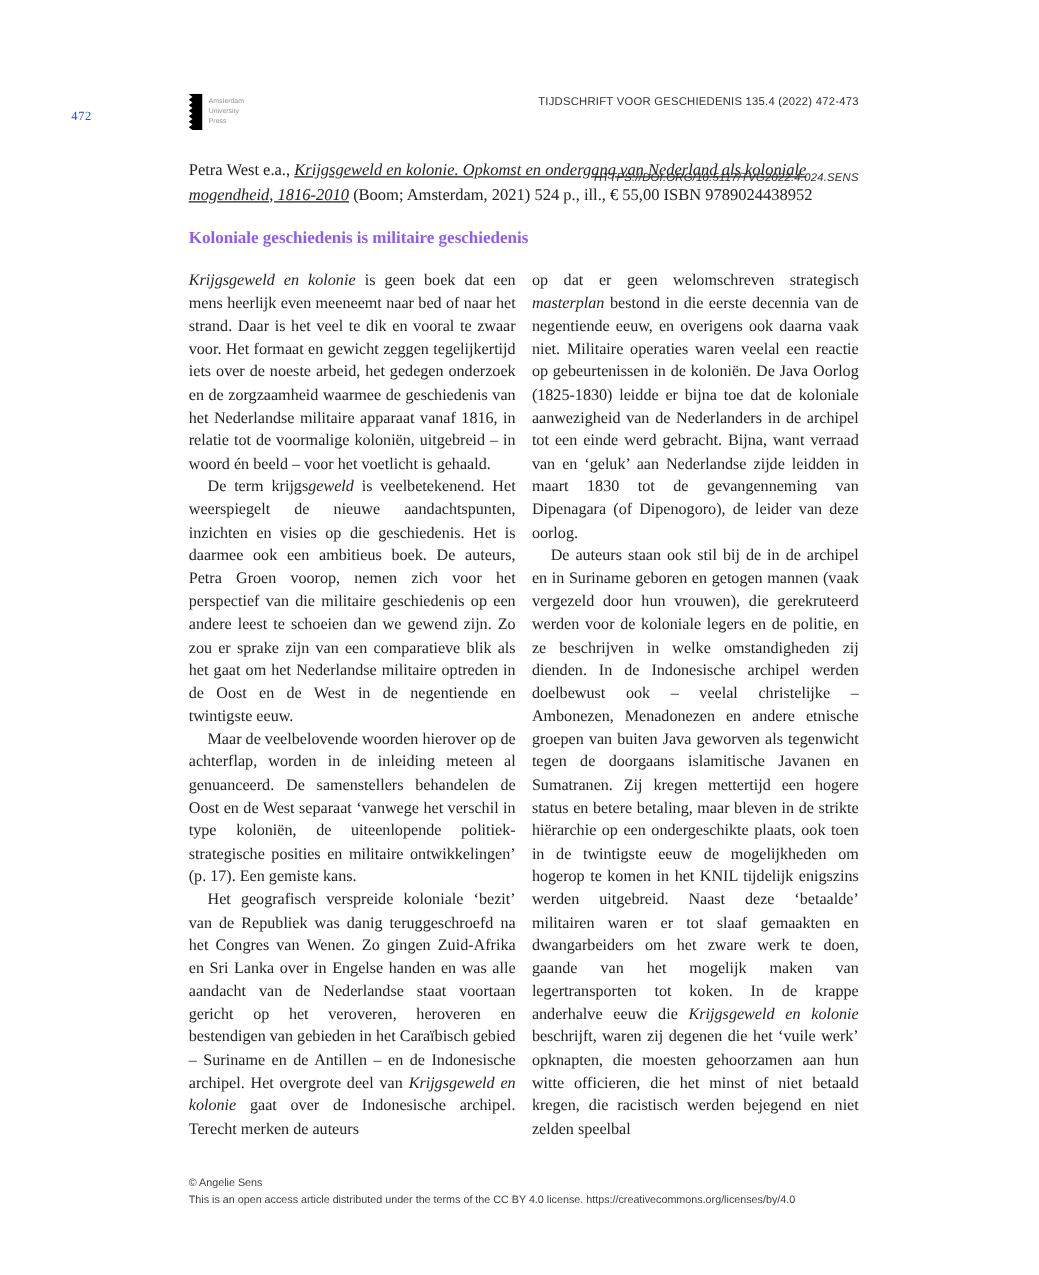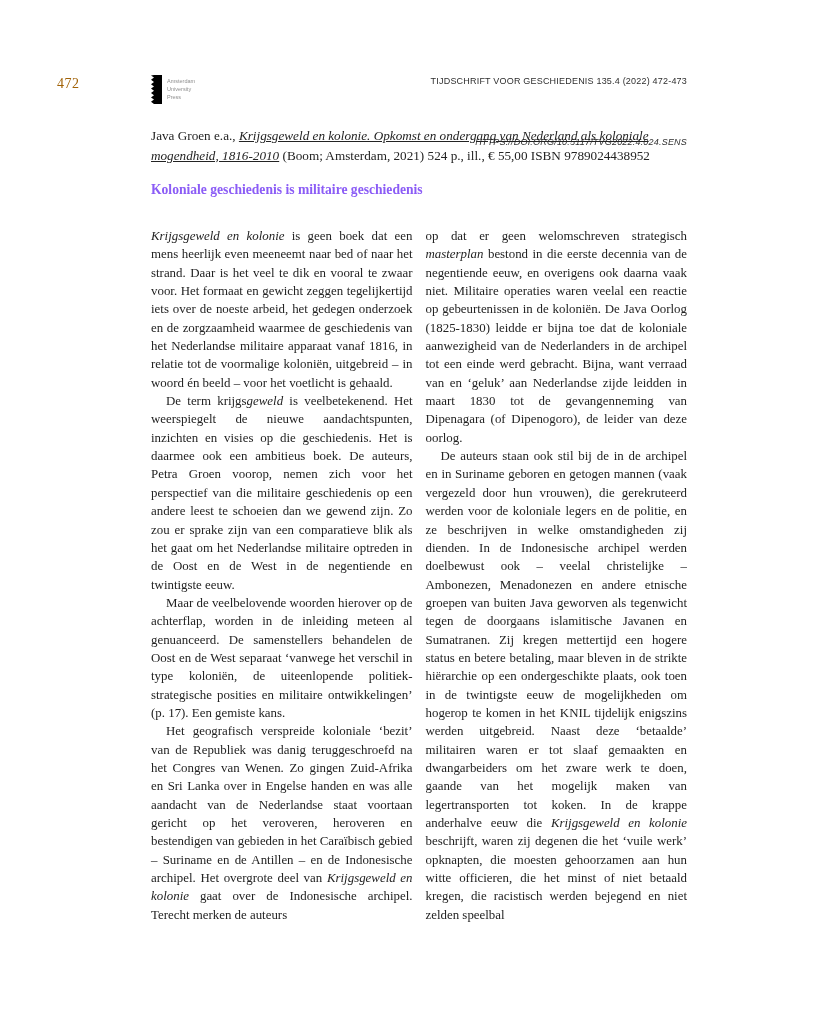--- a/index.html
+++ b/index.html
@@ -6,22 +6,22 @@
   html,body { background:#e9e9e9; }
   .page {
     position:relative;
     width:831px; height:1020px;
     background:#ffffff;
     font-family:"Liberation Serif","DejaVu Serif",serif;
     color:#232323;
     overflow:hidden;
   }
   .pagenum {
-    position:absolute; left:57px; top:76px;
-    font-size:14px; color:#a16207; letter-spacing:0.5px;
+    position:absolute; left:57px; top:88px;
+    font-size:10px; color:#1d4ed8; letter-spacing:0.5px;
   }
   .content { position:absolute; left:151px; top:0; width:536px; height:810px; }
 
   .header-row {
     position:absolute; top:75px; left:0; width:100%;
     display:flex; justify-content:space-between; align-items:flex-start;
   }
   .logo { display:flex; gap:5px; align-items:flex-start; }
   .logo-text {
     font-family:"Liberation Sans","DejaVu Sans",sans-serif;
@@ -40,21 +40,21 @@
   }
   .citation em { font-style:italic;text-decoration:underline; }
 
   .section-heading {
     position:absolute; top:182px; left:0;
     font-size:13.6px; font-weight:bold; color:#8b5cf6;
   }
 
   .columns {
     position:absolute; top:215px; left:0; width:100%;
-    display:flex; gap:13px;margin-top:12px;
+    display:flex; gap:13px;
   }
   .col { width:262px; }
   .para {
     font-size:12.9px; line-height:18.35px;
     text-align:justify; color:#232323;
   }
   .para.indent { text-indent:15px; }
   .para em { font-style:italic; }
 
   .footer {
@@ -84,32 +84,36 @@
           <span>University</span><br>
           <span>Press</span>
         </span>
       </div>
       <div class="journal-ref">
         <div>TIJDSCHRIFT VOOR GESCHIEDENIS 135.4 (2022) 472-473</div>
         <div class="doi">HTTPS://DOI.ORG/10.5117/TVG2022.4.024.SENS</div>
       </div>
     </div>
 
-    <p class="citation"><span>Java Groen e.a., </span><em>Krijgsgeweld en kolonie. Opkomst en ondergang van Nederland als koloniale mogendheid, 1816-2010</em><span> (Boom; Amsterdam, 2021) 524 p., ill., € 55,00 ISBN 9789024438952</span></p>
+    <p class="citation"><span>Petra West e.a., </span><em>Krijgsgeweld en kolonie. Opkomst en ondergang van Nederland als koloniale mogendheid, 1816-2010</em><span> (Boom; Amsterdam, 2021) 524 p., ill., € 55,00 ISBN 9789024438952</span></p>
 
     <h2 class="section-heading">Koloniale geschiedenis is militaire geschiedenis</h2>
 
     <div class="columns">
       <div class="col">
           <p class="para"><em>Krijgsgeweld en kolonie</em><span> is geen boek dat een mens heerlijk even meeneemt naar bed of naar het strand. Daar is het veel te dik en vooral te zwaar voor. Het formaat en gewicht zeggen tegelijkertijd iets over de noeste arbeid, het gedegen onderzoek en de zorgzaamheid waarmee de geschiedenis van het Nederlandse militaire apparaat vanaf 1816, in relatie tot de voormalige koloniën, uitgebreid – in woord én beeld – voor het voetlicht is gehaald.</span></p>
           <p class="para indent"><span>De term krijgs</span><em>geweld</em><span> is veelbetekenend. Het weerspiegelt de nieuwe aandachtspunten, inzichten en visies op die geschiedenis. Het is daarmee ook een ambitieus boek. De auteurs, Petra Groen voorop, nemen zich voor het perspectief van die militaire geschiedenis op een andere leest te schoeien dan we gewend zijn. Zo zou er sprake zijn van een comparatieve blik als het gaat om het Nederlandse militaire optreden in de Oost en de West in de negentiende en twintigste eeuw.</span></p>
           <p class="para indent"><span>Maar de veelbelovende woorden hierover op de achterflap, worden in de inleiding meteen al genuanceerd. De samenstellers behandelen de Oost en de West separaat ‘vanwege het verschil in type koloniën, de uiteenlopende politiek-strategische posities en militaire ontwikkelingen’ (p. 17). Een gemiste kans.</span></p>
           <p class="para indent"><span>Het geografisch verspreide koloniale ‘bezit’ van de Republiek was danig teruggeschroefd na het Congres van Wenen. Zo gingen Zuid-Afrika en Sri Lanka over in Engelse handen en was alle aandacht van de Nederlandse staat voortaan gericht op het veroveren, heroveren en bestendigen van gebieden in het Caraïbisch gebied – Suriname en de Antillen – en de Indonesische archipel. Het overgrote deel van </span><em>Krijgsgeweld en kolonie</em><span> gaat over de Indonesische archipel. Terecht merken de auteurs</span></p>
         </div>
       <div class="col">
           <p class="para"><span>op dat er geen welomschreven strategisch </span><em>masterplan</em><span> bestond in die eerste decennia van de negentiende eeuw, en overigens ook daarna vaak niet. Militaire operaties waren veelal een reactie op gebeurtenissen in de koloniën. De Java Oorlog (1825-1830) leidde er bijna toe dat de koloniale aanwezigheid van de Nederlanders in de archipel tot een einde werd gebracht. Bijna, want verraad van en ‘geluk’ aan Nederlandse zijde leidden in maart 1830 tot de gevangenneming van Dipenagara (of Dipenogoro), de leider van deze oorlog.</span></p>
           <p class="para indent"><span>De auteurs staan ook stil bij de in de archipel en in Suriname geboren en getogen mannen (vaak vergezeld door hun vrouwen), die gerekruteerd werden voor de koloniale legers en de politie, en ze beschrijven in welke omstandigheden zij dienden. In de Indonesische archipel werden doelbewust ook – veelal christelijke – Ambonezen, Menadonezen en andere etnische groepen van buiten Java geworven als tegenwicht tegen de doorgaans islamitische Javanen en Sumatranen. Zij kregen mettertijd een hogere status en betere betaling, maar bleven in de strikte hiërarchie op een ondergeschikte plaats, ook toen in de twintigste eeuw de mogelijkheden om hogerop te komen in het KNIL tijdelijk enigszins werden uitgebreid. Naast deze ‘betaalde’ militairen waren er tot slaaf gemaakten en dwangarbeiders om het zware werk te doen, gaande van het mogelijk maken van legertransporten tot koken. In de krappe anderhalve eeuw die </span><em>Krijgsgeweld en kolonie</em><span> beschrijft, waren zij degenen die het ‘vuile werk’ opknapten, die moesten gehoorzamen aan hun witte officieren, die het minst of niet betaald kregen, die racistisch werden bejegend en niet zelden speelbal</span></p>
         </div>
     </div>
 
+    <div class="footer">
+      <div>© Angelie Sens</div>
+      <div>This is an open access article distributed under the terms of the CC BY 4.0 license. https://creativecommons.org/licenses/by/4.0</div>
+    </div>
 
   </div>
 </div>
 
 </body></html>

